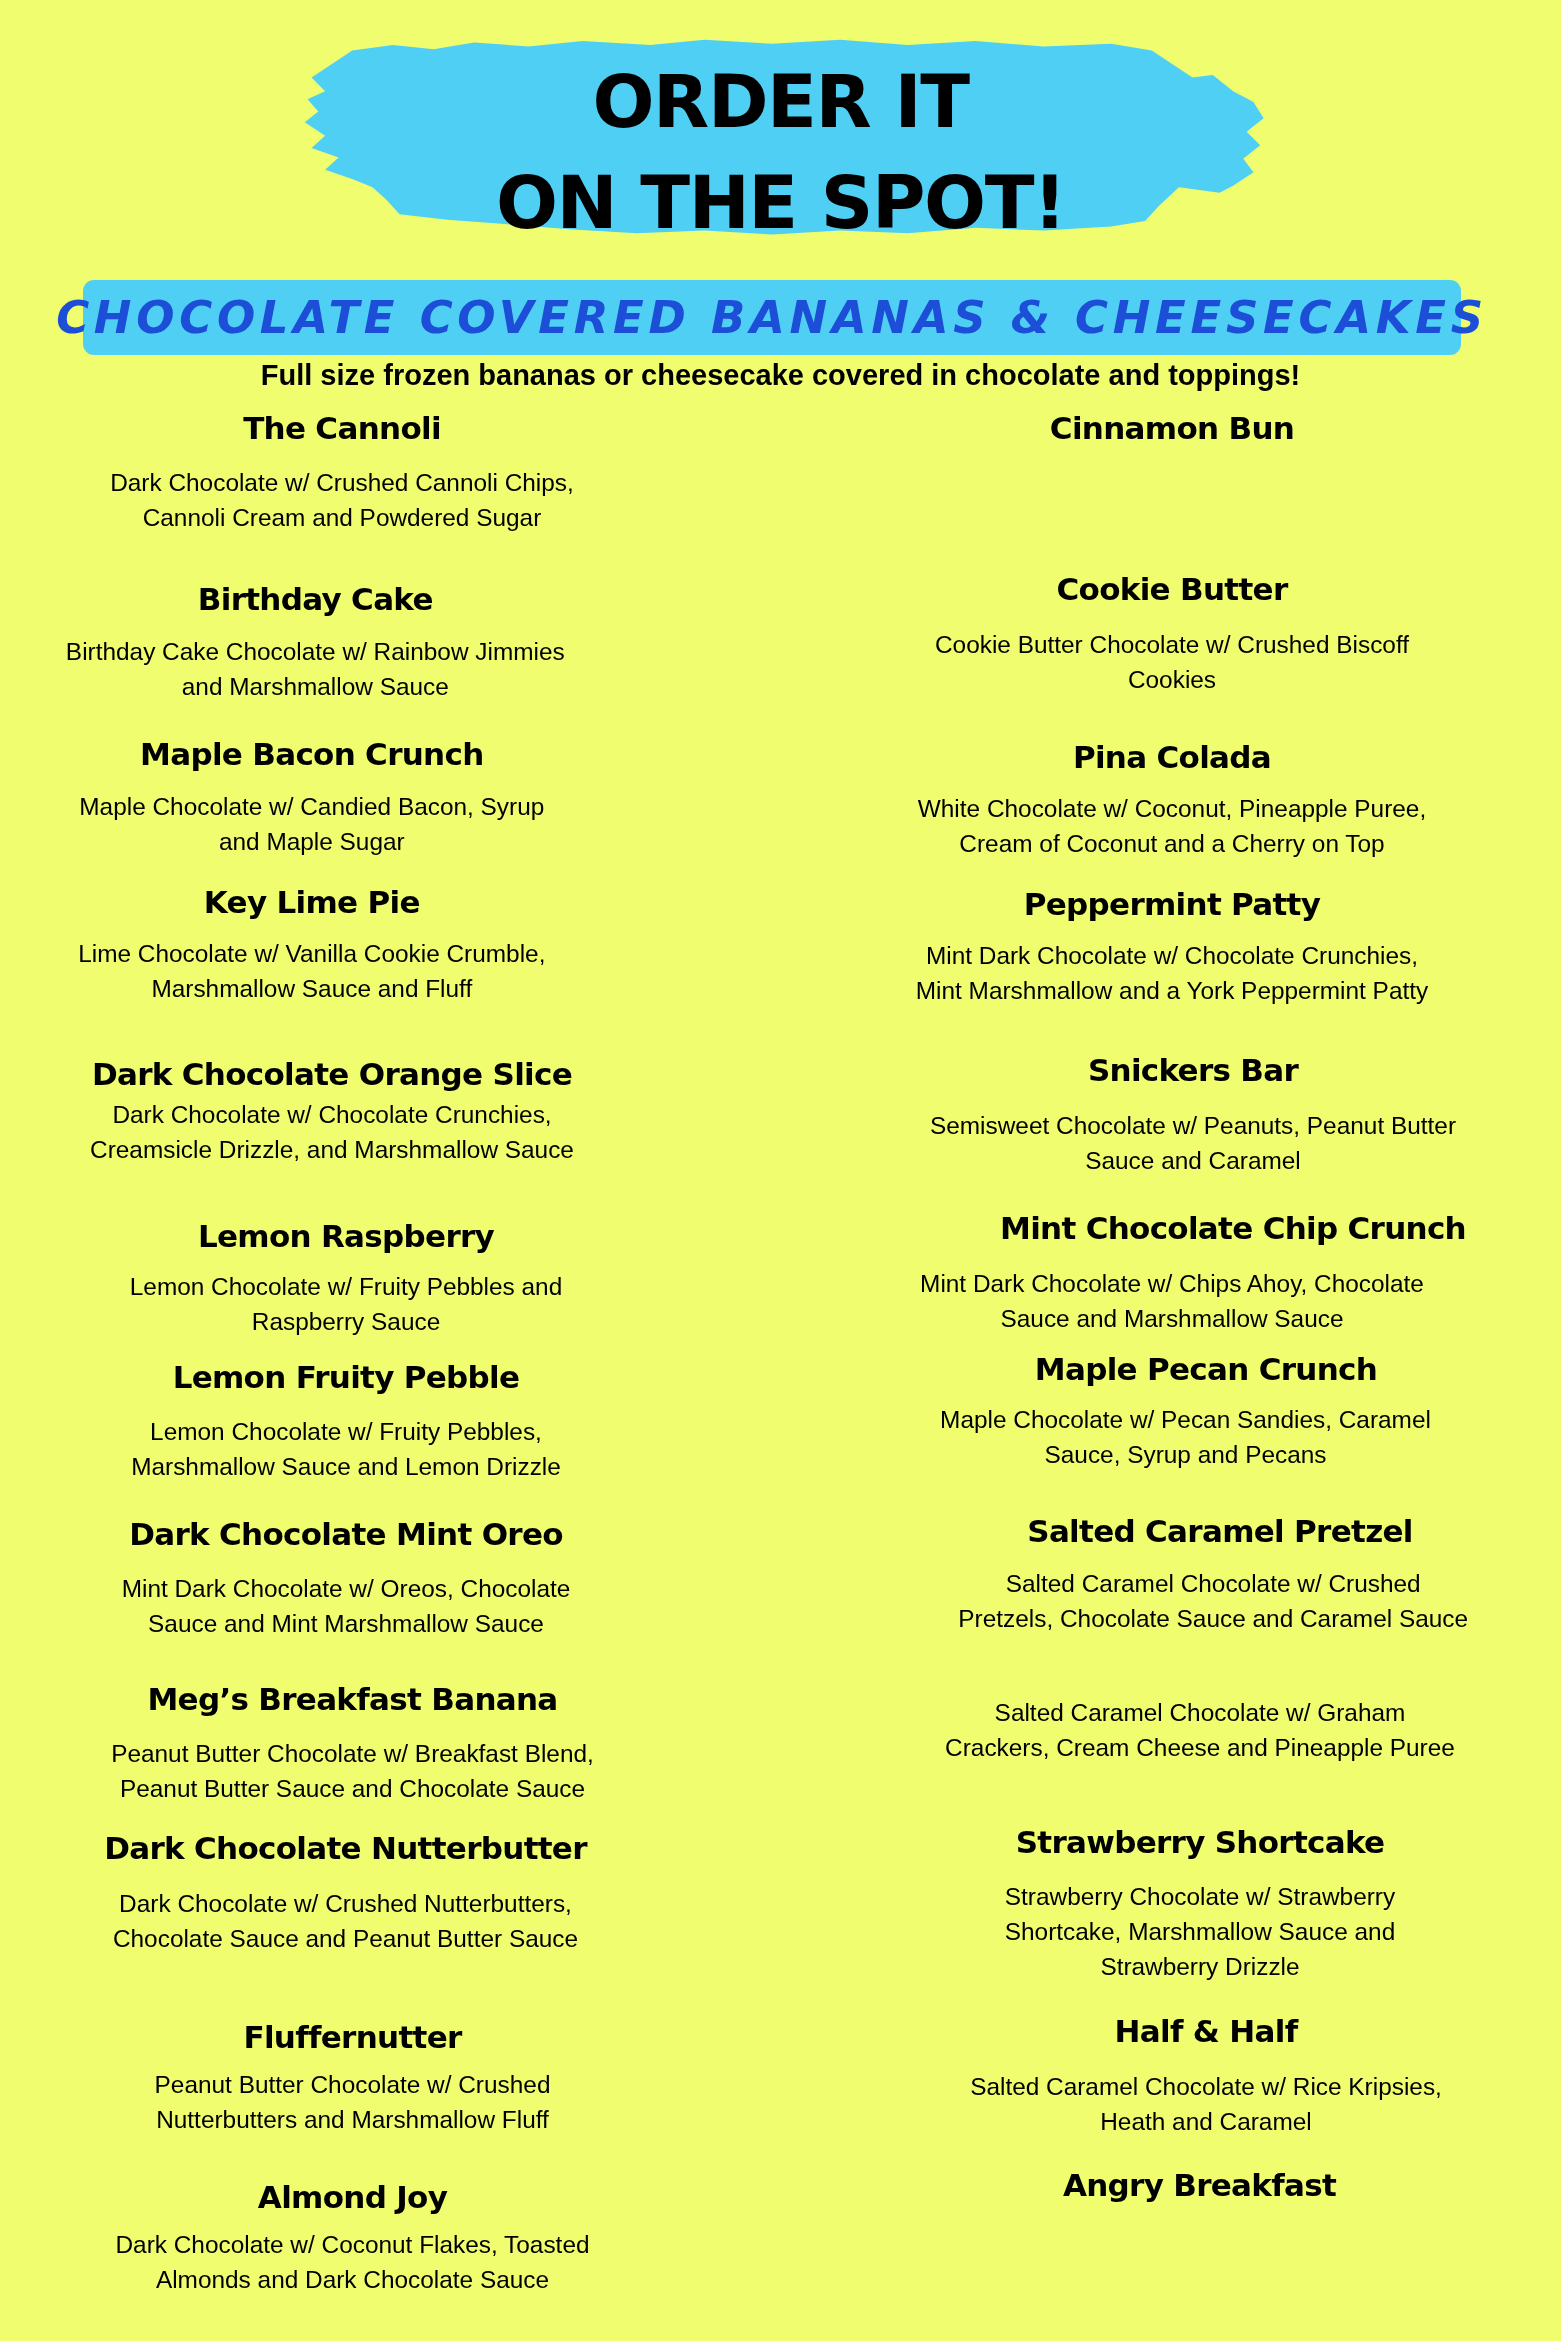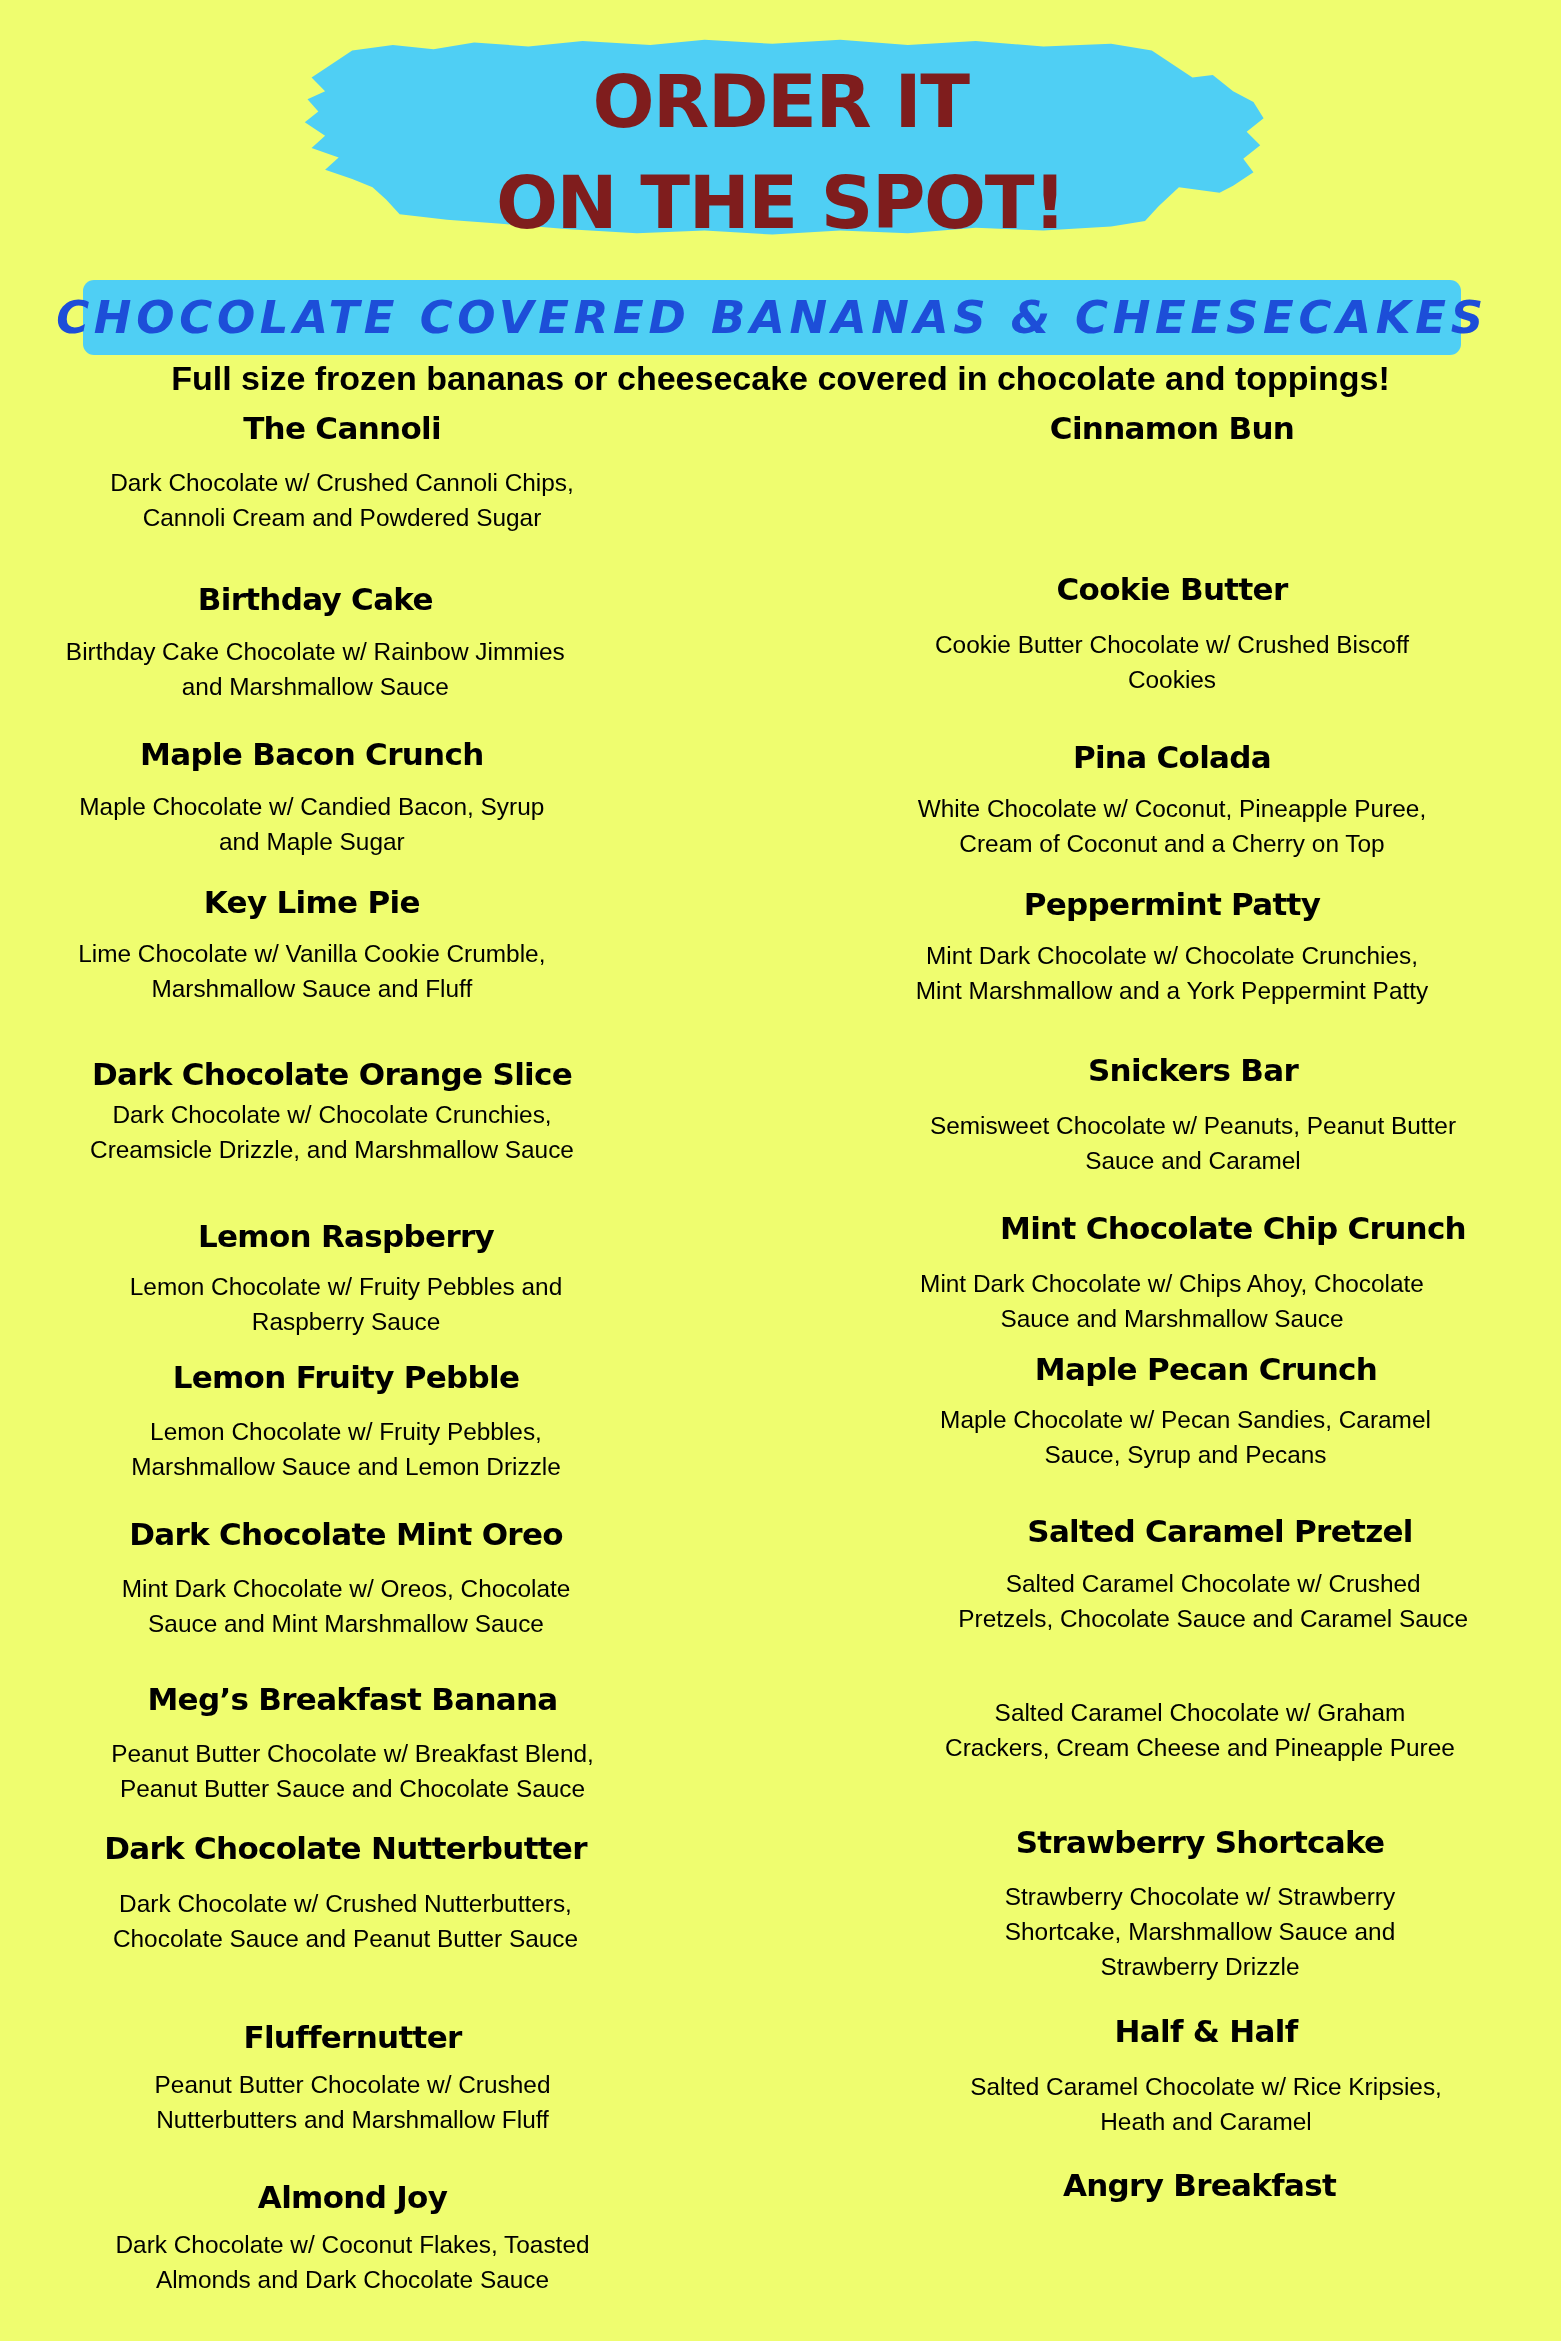--- a/index.html
+++ b/index.html
@@ -20,21 +20,21 @@
     left: 298px;
     top: 37px;
     width: 969px;
     height: 203px;
   }
   .headline {
     position: absolute;
     left: 0;
     width: 1561px;
     text-align: center;
-    color: #7f1d1d;
+    color: #000000;
     font-family: "DejaVu Sans", sans-serif;
     font-weight: bold;
     font-size: 73px;
     letter-spacing: -1.4px;
     line-height: 1;
   }
   .headline.l1 { top: 65px; }
   .headline.l2 { top: 166px; }
   .banner {
     position: absolute;
@@ -58,21 +58,21 @@
     white-space: nowrap;
   }
   .subtitle {
     position: absolute;
     left: 0;
     top: 359px;
     width: 1561px;
     text-align: center;
     font-family: "Liberation Sans", sans-serif;
     font-weight: bold;
-    font-size: 34px;
+    font-size: 29px;
   }
   .item {
     position: absolute;
     text-align: center;
   }
   .item .name {
     font-family: "DejaVu Sans", sans-serif;
     font-weight: bold;
     font-size: 31px;
     letter-spacing: -0.7px;

